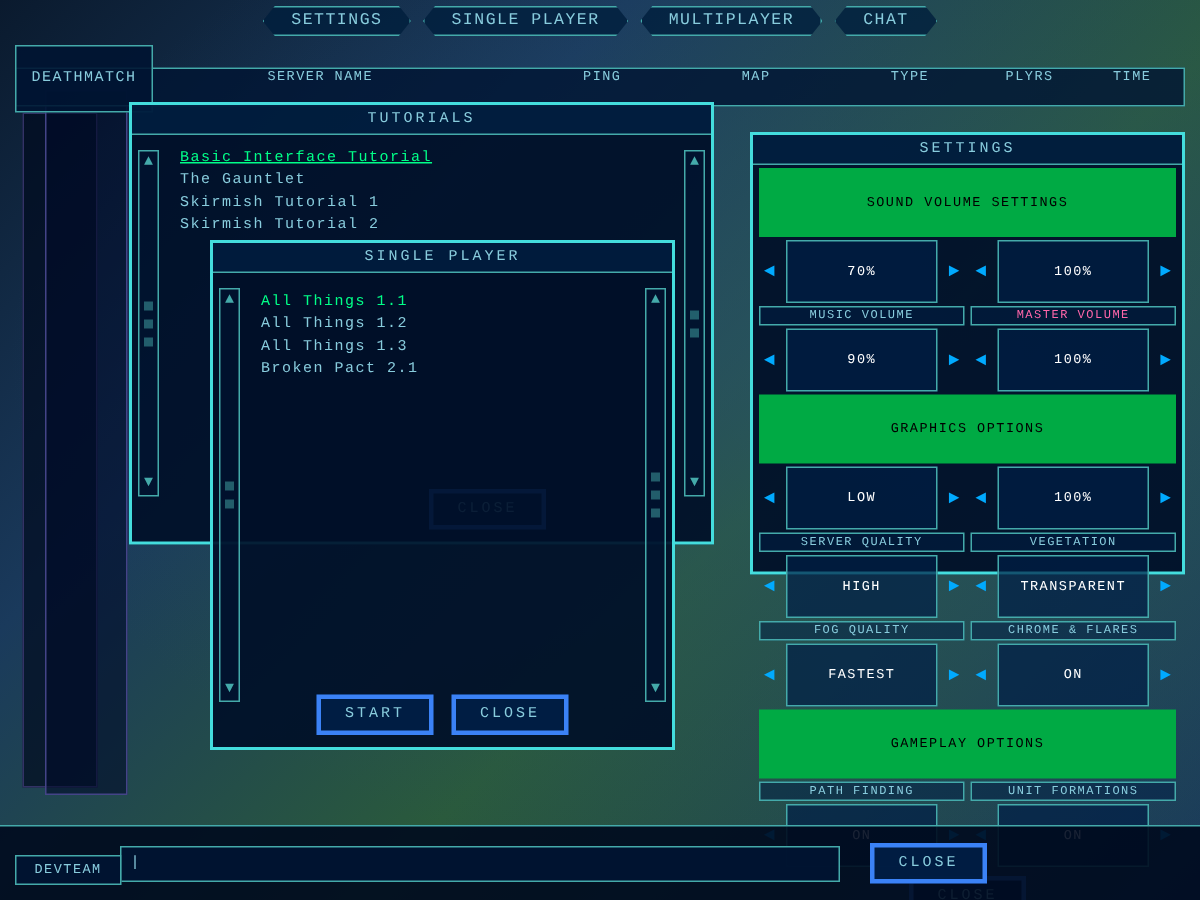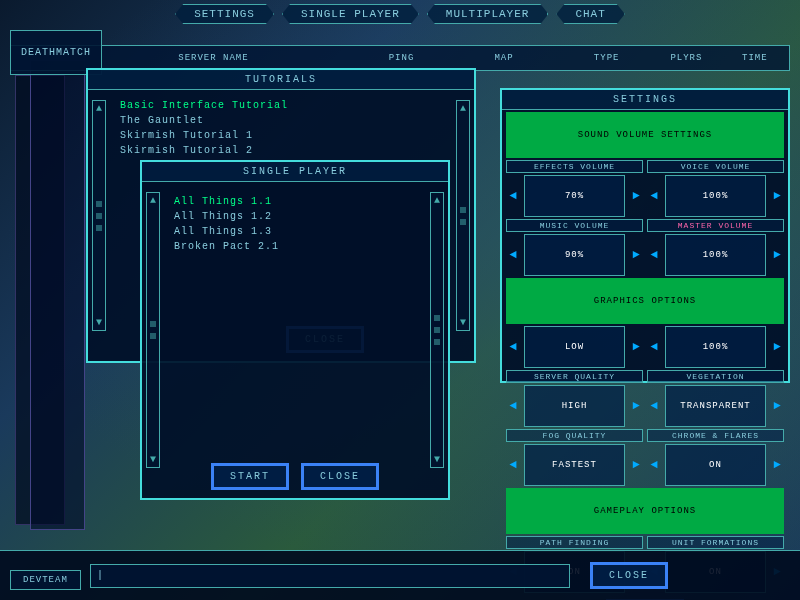--- a/index.html
+++ b/index.html
@@ -71,21 +71,21 @@
     
     .server-header {
       position: absolute;
       top: 45px;
       left: 10px;
       right: 10px;
       height: 26px;
       border: 1px solid #4aa;
       background: rgba(0,20,50,0.8);
       display: flex;
-      align-items: center;
+      align-items: flex-start;
       z-index: 9;
     }
     .server-col {
       color: #88ccdd;
       font-size: 9px;
       letter-spacing: 1px;
       text-align: center;
     }
 
     
@@ -118,21 +118,21 @@
 
     .tutorial-list {
       padding: 8px;
     }
     .tutorial-item {
       font-size: 10px;
       letter-spacing: 1px;
       padding: 2px 4px;
       cursor: pointer;
     }
-    .tutorial-item.active { color: #00ff88; }
+    .tutorial-item.active { color: #00ff88; text-decoration: underline; }
     .tutorial-item.normal { color: #88ccdd; }
 
     
     .scrollbar-right {
       position: absolute;
       right: 4px;
       top: 30px;
       bottom: 30px;
       width: 14px;
       border: 1px solid #4aa;
@@ -278,21 +278,21 @@
       position: absolute;
       bottom: 0;
       left: 0;
       right: 0;
       height: 50px;
       background: rgba(0,10,30,0.9);
       border-top: 1px solid #4aa;
       z-index: 35;
       display: flex;
       align-items: center;
-      padding: 0 10px;
+      padding: 0 0;
       gap: 10px;
     }
 
     .chat-input {
       flex: 1;
       height: 24px;
       background: rgba(0,20,50,0.9);
       border: 1px solid #4aa;
       color: #88ccdd;
       font-family: 'Courier New', monospace;
@@ -433,24 +433,20 @@
     <button class="btn">START</button>
     <button class="btn">CLOSE</button>
   </div>
 </div>
 
 <div class="panel settings-panel">
   <div class="panel-title">SETTINGS</div>
 
   <div class="settings-section">SOUND VOLUME SETTINGS</div>
 
-  <div class="settings-row">
-    <span class="settings-label">EFFECTS VOLUME</span>
-    <span class="settings-label">VOICE VOLUME</span>
-  </div>
 
   <div class="settings-row">
     <span class="arrow-btn">◄</span>
     <span class="settings-value">70%</span>
     <span class="arrow-btn">►</span>
     <span class="arrow-btn">◄</span>
     <span class="settings-value">100%</span>
     <span class="arrow-btn">►</span>
   </div>
 

